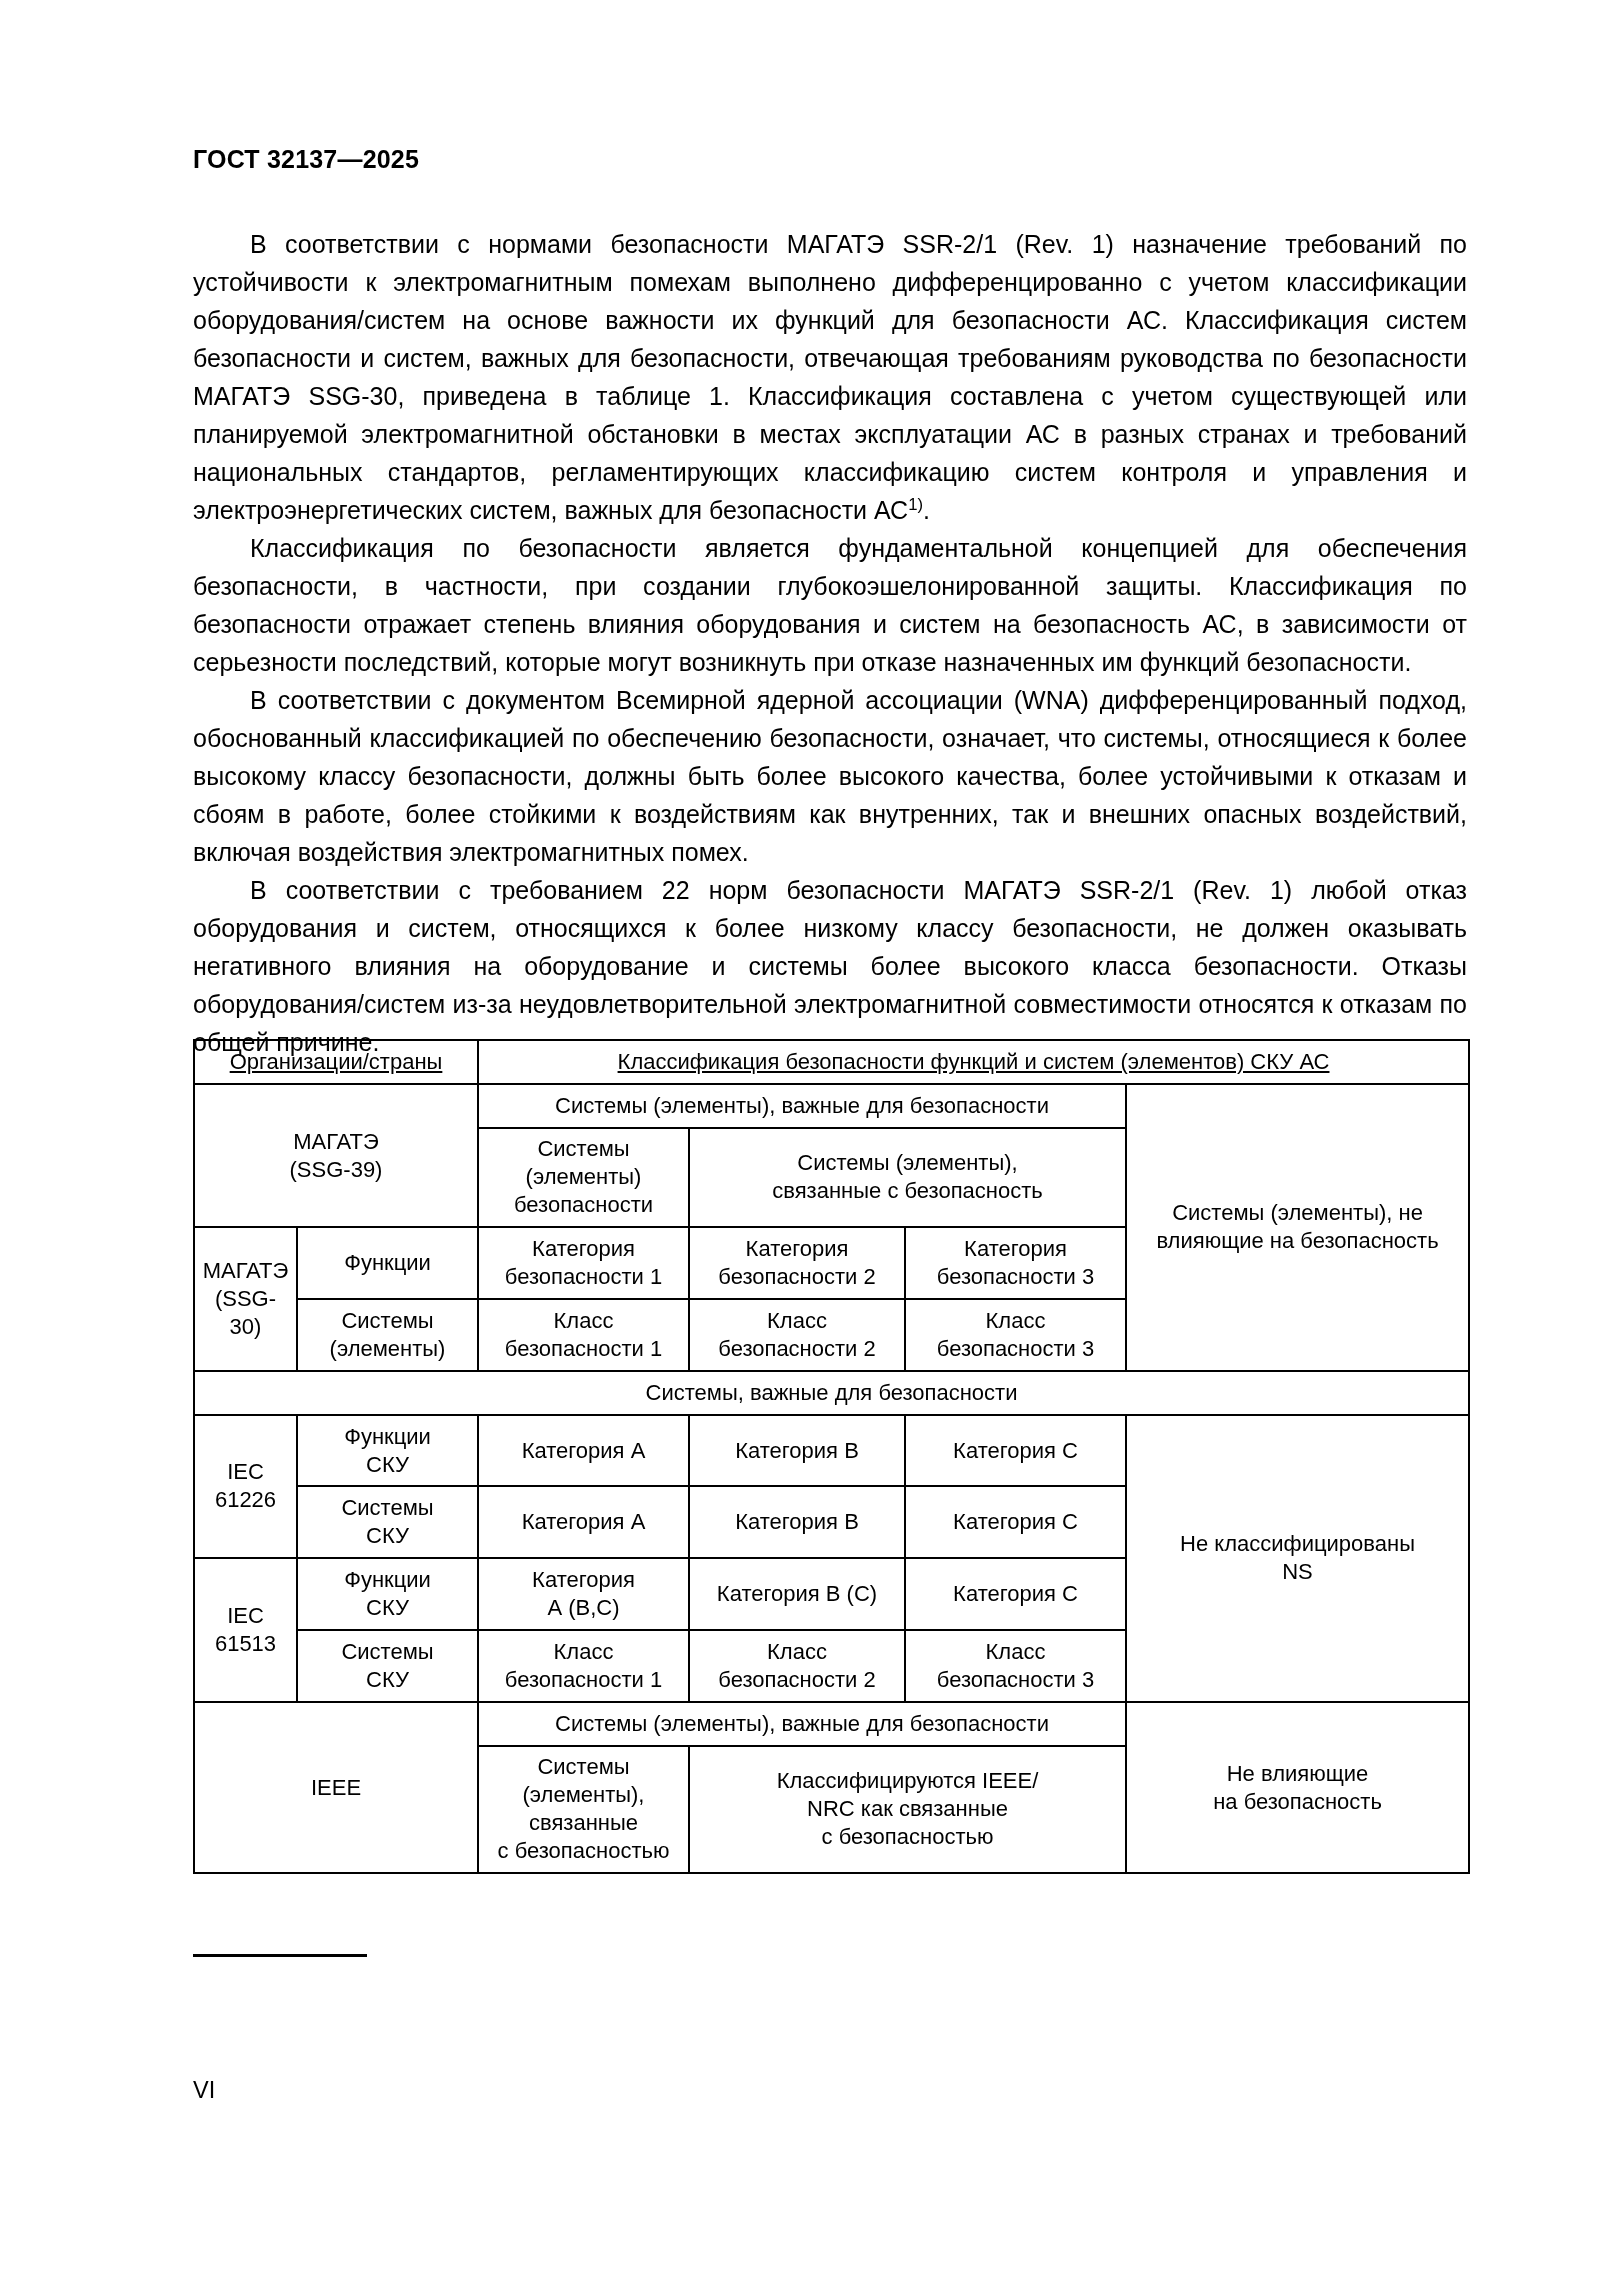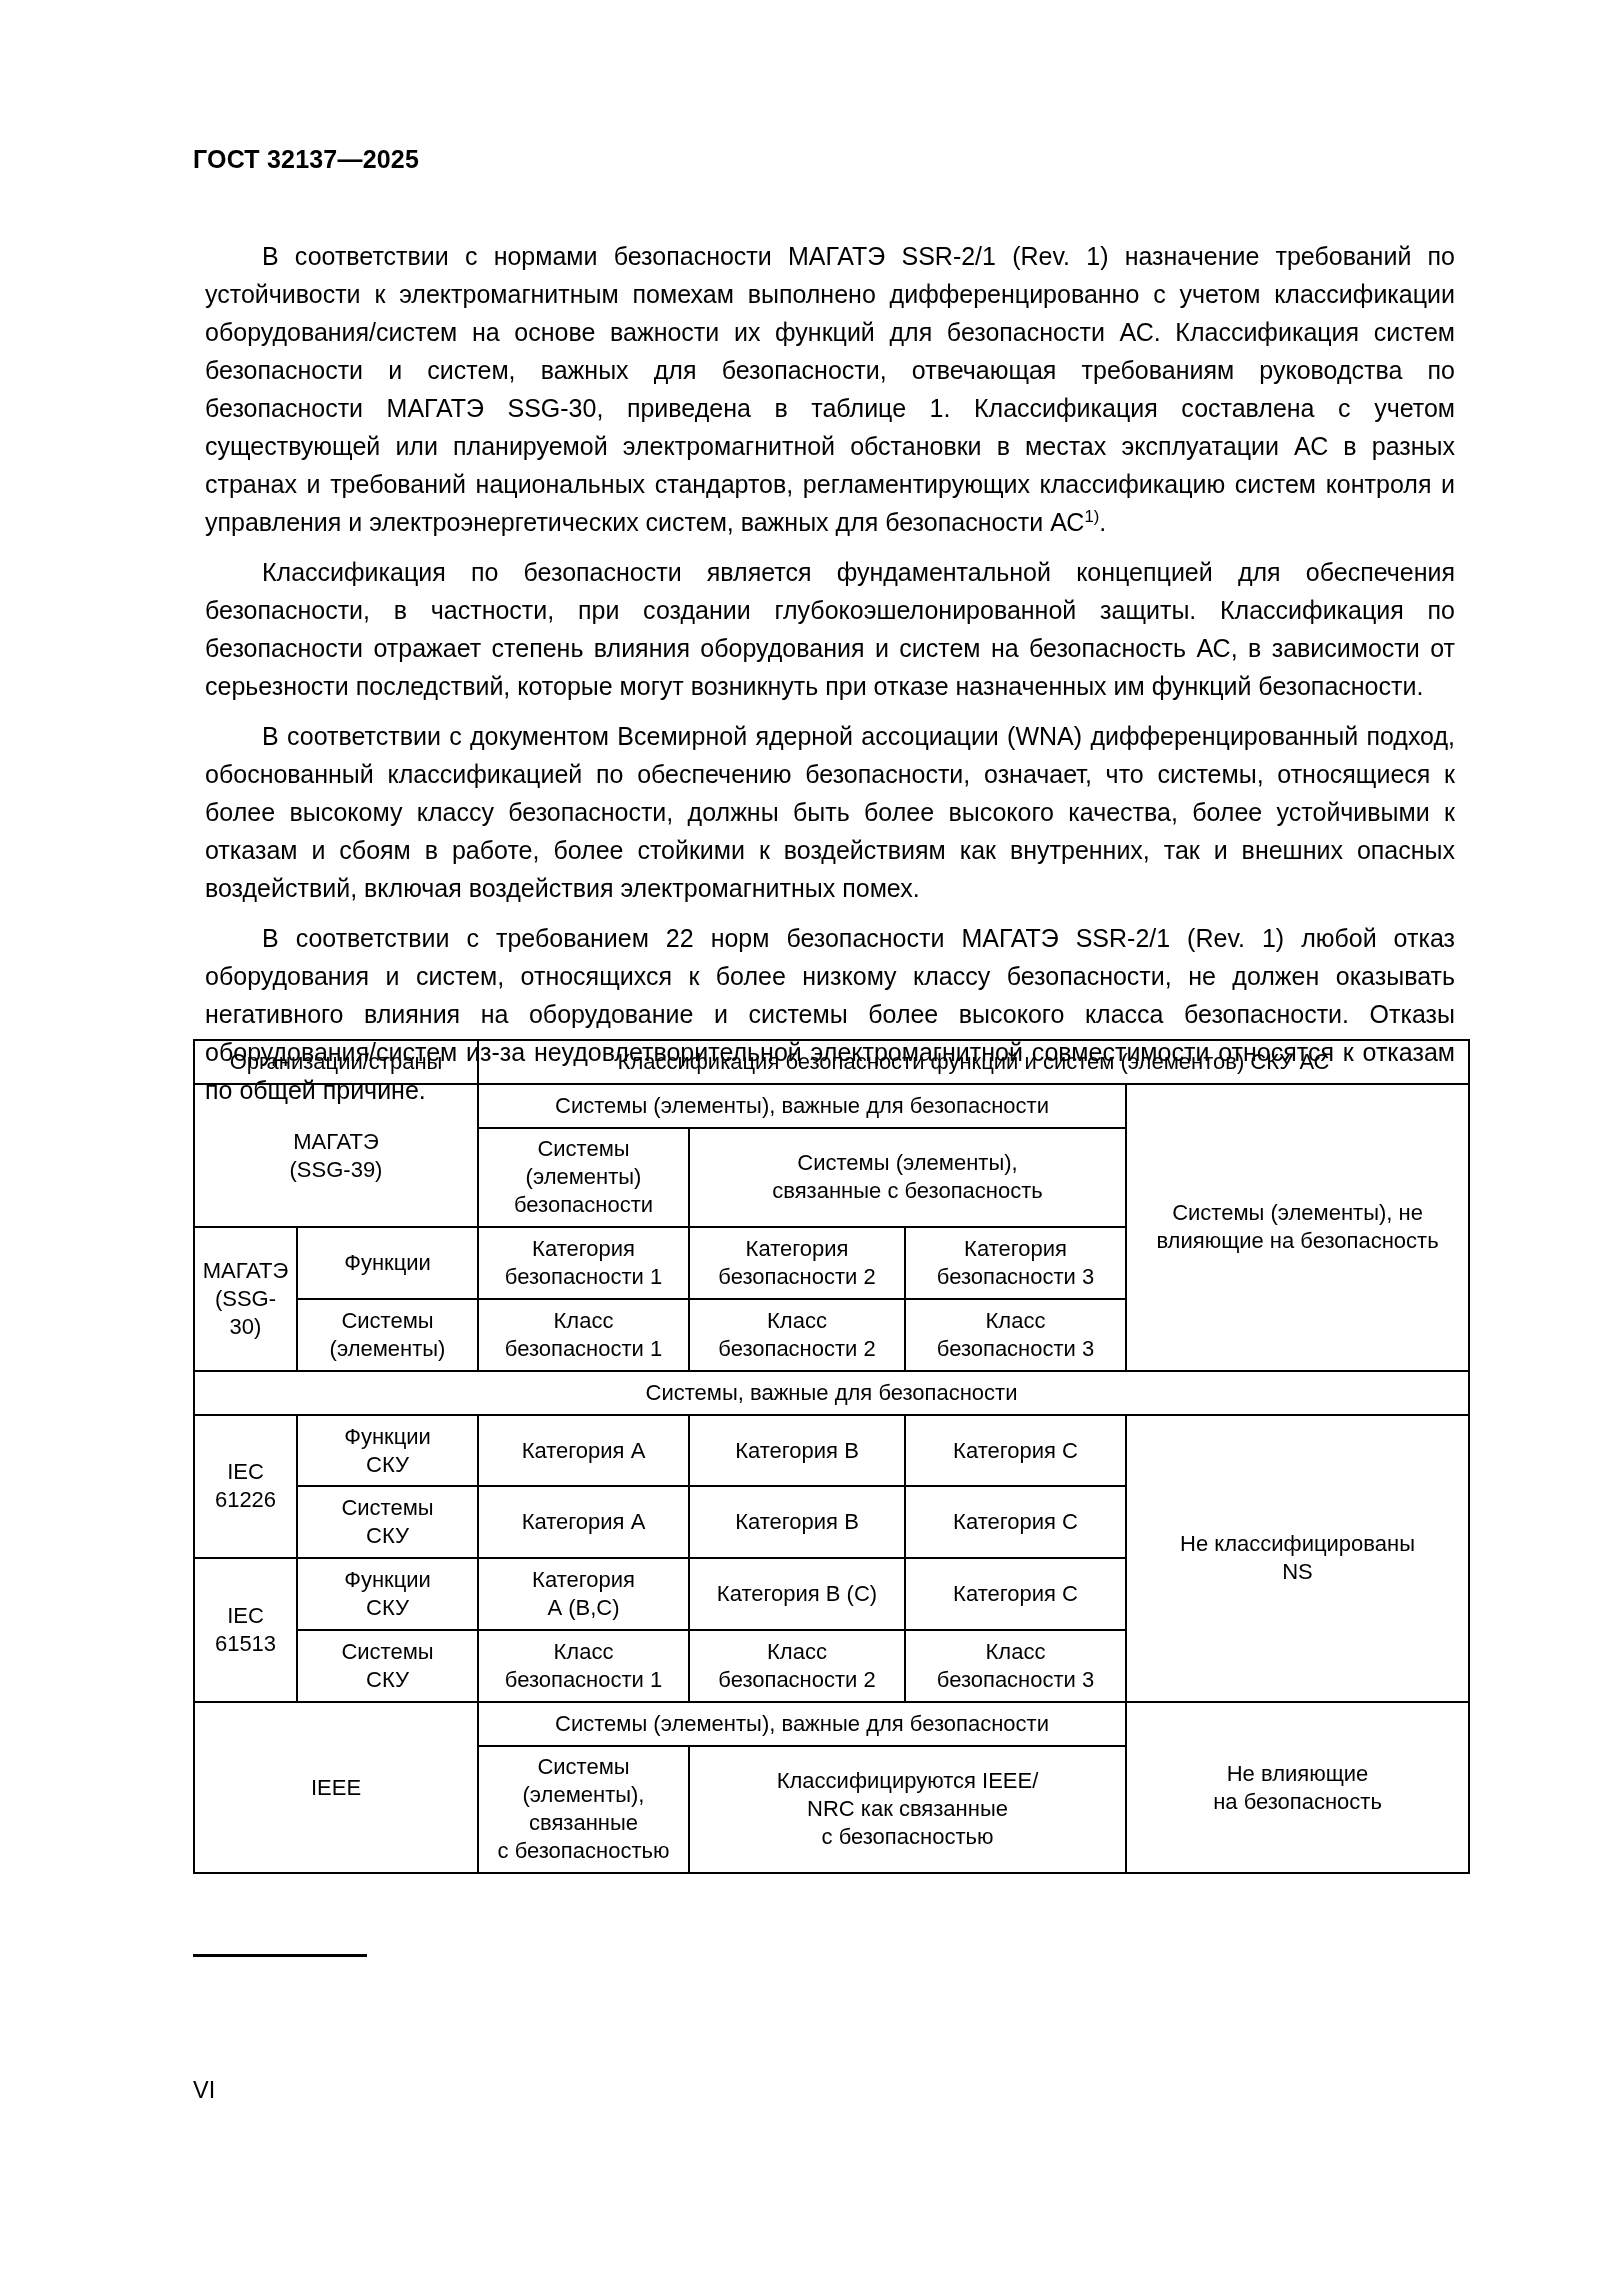--- a/index.html
+++ b/index.html
@@ -34,21 +34,21 @@
   }
 
   
   .body-block {
     position: absolute;
     left: 193px;
     top: 225px;
     width: 1274px;
   }
   p.para {
-    margin: 12px;
+    margin: 0;
     font-size: 25px;
     line-height: 38px;
     text-align: justify;
     text-indent: 57px;
     text-justify: inter-word;
     hyphens: manual;
   }
   sup.fn-ref {
     font-size: 16.7px;
     vertical-align: super;
@@ -82,21 +82,21 @@
     table-layout: fixed;
     font-size: 22px;
     line-height: 28px;
   }
   table.cls td {
     border: 2px solid #000000;
     text-align: center;
     vertical-align: middle;
     padding: 6.9px 5.9px;
   }
-  .outer-t { border-top-width: 2.9px !important; }
+  .outer-t { border-top-width: 2.9px !important; text-decoration: underline; }
   .outer-b { border-bottom-width: 2.9px !important; }
   .outer-l { border-left-width: 2.9px !important; }
   .outer-r { border-right-width: 2.9px !important; }
   .hrule   { border-bottom-width: 2.9px !important; }
   .hrule-t { border-top-width: 2.9px !important; }
 
   
   .footnote {
     position: absolute;
     left: 193px;

